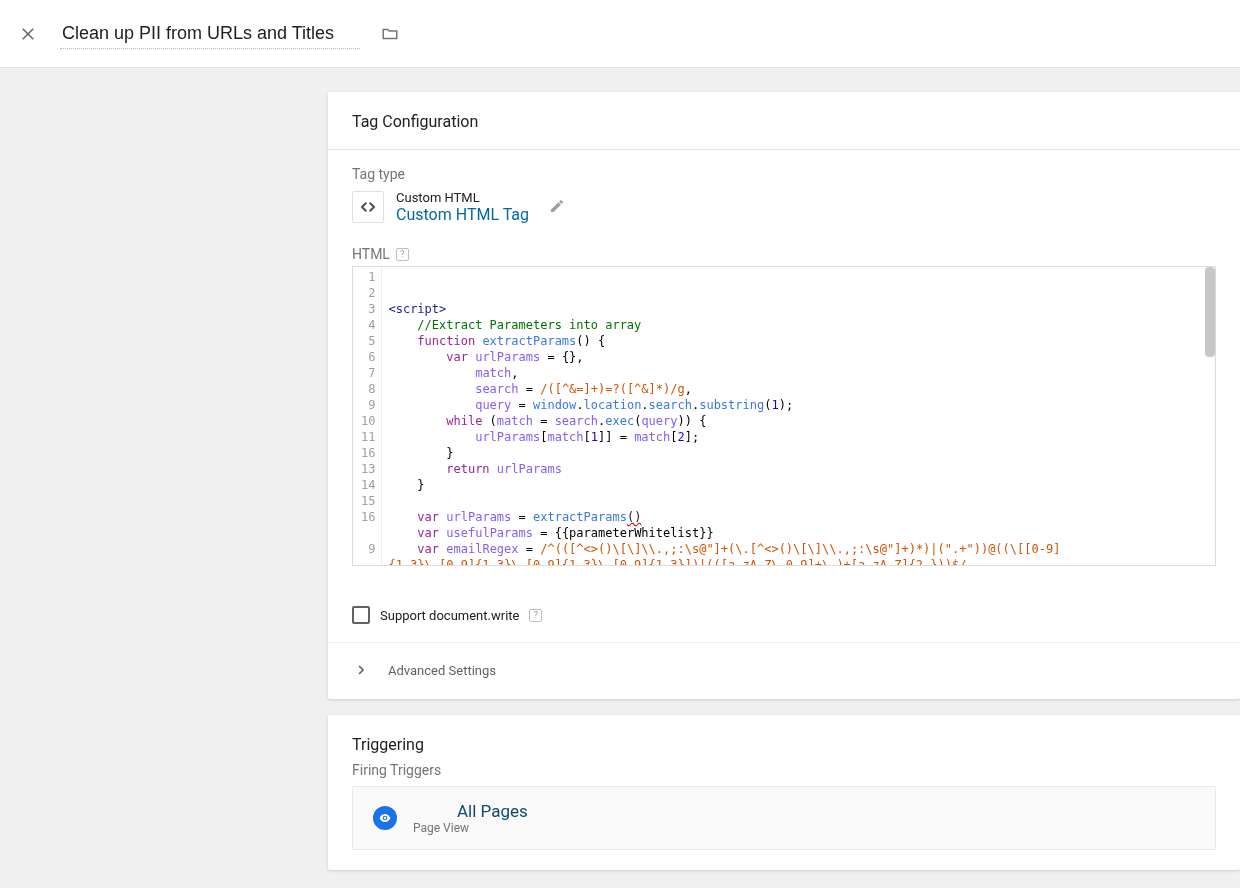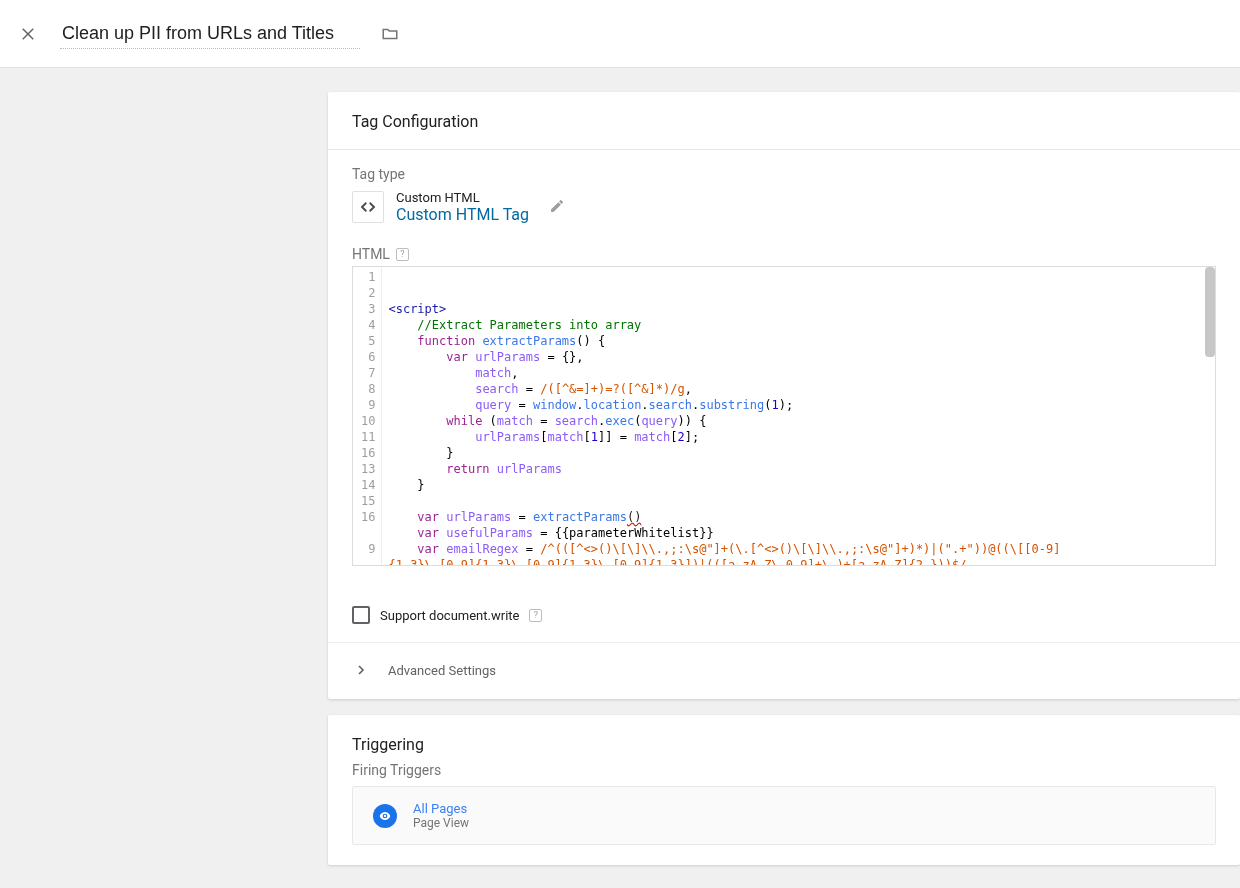--- a/index.html
+++ b/index.html
@@ -256,22 +256,23 @@
   .trigger-icon {
     width: 24px;
     height: 24px;
     border-radius: 50%;
     background: #1a73e8;
     display: flex;
     align-items: center;
     justify-content: center;
   }
   .trigger-text .line1 {
-    font-size: 13px;
-    color: #3b82f6;
+    font-size: 17px;
+    color: #0c4a6e;
+    margin-left: 44px;
   }
   .trigger-text .line2 {
     font-size: 12px;
     color: #757575;
   }
 </style>
 </head>
 <body>
 
 <div class="header">

